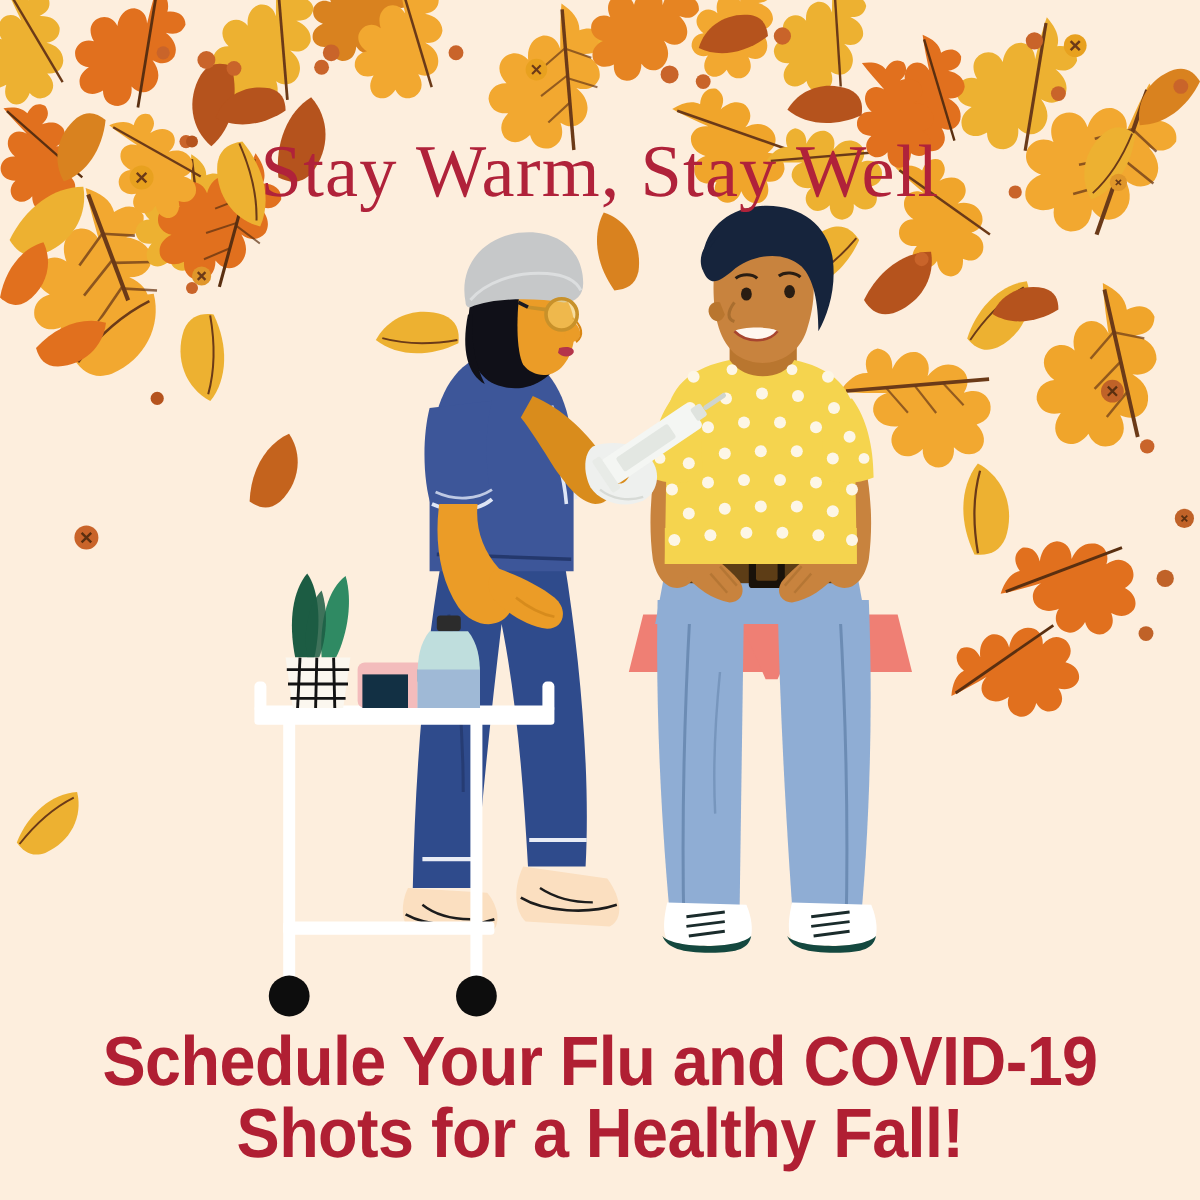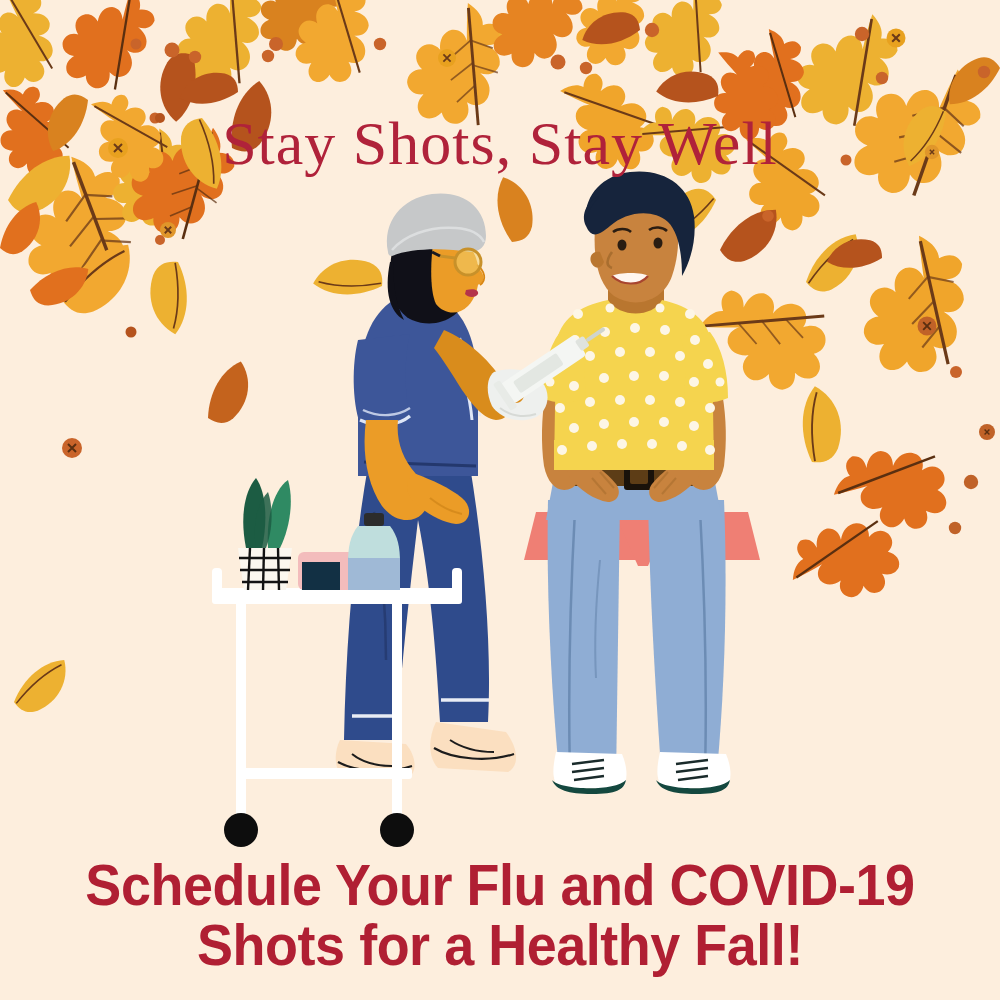--- a/index.html
+++ b/index.html
@@ -647,20 +647,20 @@
       <g>
         <rect x="364" y="513" width="20" height="13" rx="3" fill="#2c2c2c"></rect>
         <path d="M358,526 L390,526 C398,536 400,548 400,562 L400,590 L348,590 L348,562
                  C348,548 350,536 358,526 Z" fill="#bfdedd"></path>
         <path d="M348,558 L400,558 L400,590 L348,590 Z" fill="#9fb9d6"></path>
       </g>
     </g>
 
   </svg>
 
-  <div id="headline">Stay Shots, Stay Well</div>
+  <div id="headline">Stay Warm, Stay Well</div>
 
   <div id="footline">
     <span class="fl">Schedule Your Flu and COVID-19</span>
     <span class="fl">Shots for a Healthy Fall!</span>
   </div>
 
 </div>
 
 </body></html>

